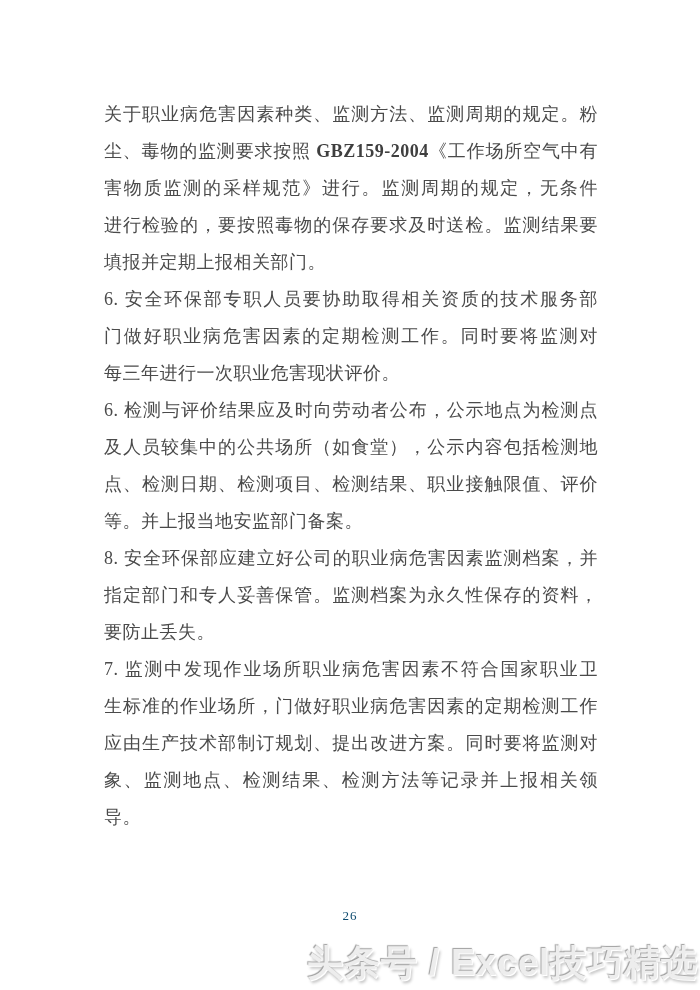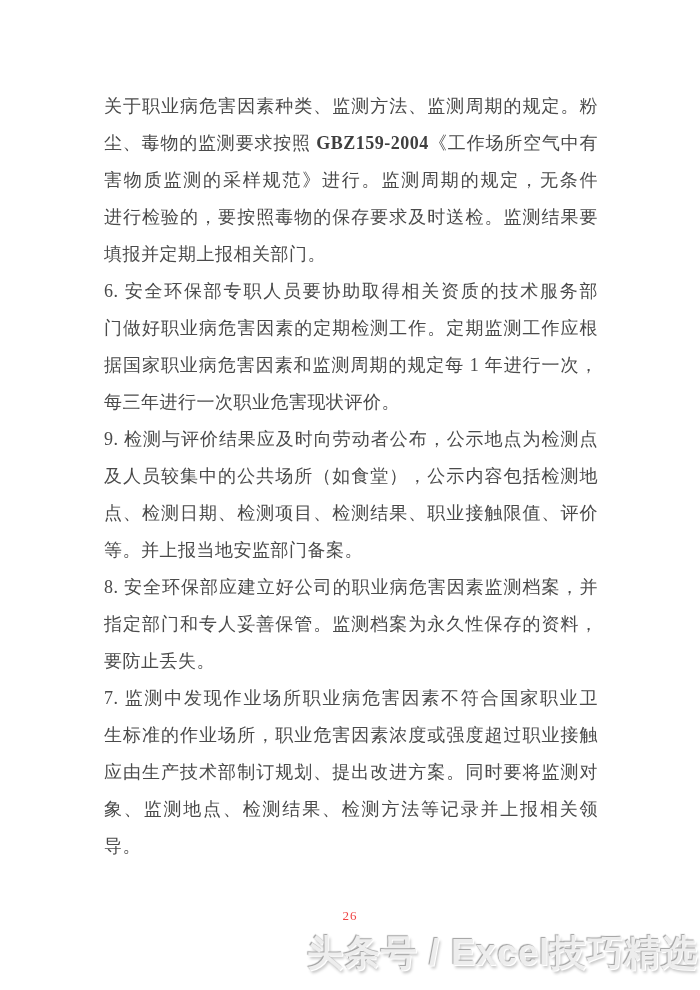--- a/index.html
+++ b/index.html
@@ -11,21 +11,21 @@
     position: relative;
     width: 700px;
     height: 990px;
     background: #ffffff;
     overflow: hidden;
     font-family: "Liberation Serif", "DejaVu Serif", serif;
   }
   .text-block {
     position: absolute;
     left: 104px;
-    top: 88px;
+    top: 96px;
     width: 494px;
     color: #4a4a4a;
     font-size: 18px;
     font-family: Liberation Serif, serif;
   }
   .line {
     line-height: 37px;
     height: 37px;
     text-align: justify;
     text-align-last: justify;
@@ -39,57 +39,56 @@
     color: #3f3f3f;
     margin-top: 41px;
   }
   .page-number {
     position: absolute;
     top: 908px;
     left: 0;
     width: 700px;
     text-align: center;
     font-size: 13px;
-    color: #ef4444;
+    color: #0c4a6e;
     letter-spacing: 1px;
   }
   .watermark {
     position: absolute;
     right: 2px;
-    bottom: 12px;
+    bottom: 2px;
     font-family: "Liberation Sans", "DejaVu Sans", sans-serif;
     font-size: 36px;
     font-weight: bold;
     color: #ededed;
     text-shadow: -1px -1px 1px #9f9f9f, 1px 1px 0 #ffffff, 2px 3px 3px #c6c6c6;
     letter-spacing: 1px;
     white-space: nowrap;
   }
 </style>
 </head>
 <body>
 
 <div class="page">
   <div class="text-block" id="doc-body">
       <div class="line">关于职业病危害因素种类、监测方法、监测周期的规定。粉</div>
       <div class="line">尘、毒物的监测要求按照 <b>GBZ159-2004</b>《工作场所空气中有</div>
       <div class="line">害物质监测的采样规范》进行。监测周期的规定，无条件</div>
       <div class="line">进行检验的，要按照毒物的保存要求及时送检。监测结果要</div>
       <div class="line last">填报并定期上报相关部门。</div>
       <div class="line">6. 安全环保部专职人员要协助取得相关资质的技术服务部</div>
-      <div class="line">门做好职业病危害因素的定期检测工作。定期监测工作应根</div>
-      <div class="line">据国家职业病危害因素和监测周期的规定每 1 年进行一次，</div>
+      <div class="line">门做好职业病危害因素的定期检测工作。同时要将监测对</div>
       <div class="line last">每三年进行一次职业危害现状评价。</div>
-      <div class="line">9. 检测与评价结果应及时向劳动者公布，公示地点为检测点</div>
+      <div class="line">6. 检测与评价结果应及时向劳动者公布，公示地点为检测点</div>
       <div class="line">及人员较集中的公共场所（如食堂），公示内容包括检测地</div>
       <div class="line">点、检测日期、检测项目、检测结果、职业接触限值、评价</div>
       <div class="line last">等。并上报当地安监部门备案。</div>
       <div class="line">8. 安全环保部应建立好公司的职业病危害因素监测档案，并</div>
       <div class="line">指定部门和专人妥善保管。监测档案为永久性保存的资料，</div>
       <div class="line last">要防止丢失。</div>
       <div class="line">7. 监测中发现作业场所职业病危害因素不符合国家职业卫</div>
-      <div class="line">生标准的作业场所，职业危害因素浓度或强度超过职业接触</div>
+      <div class="line">生标准的作业场所，门做好职业病危害因素的定期检测工作</div>
       <div class="line">应由生产技术部制订规划、提出改进方案。同时要将监测对</div>
       <div class="line last">象、监测地点、检测结果、检测方法等记录并上报相关领导。</div>
     </div>
   <div class="page-number">26</div>
   <div class="watermark">头条号 / Excel技巧精选</div>
 </div>
 
 </body></html>

